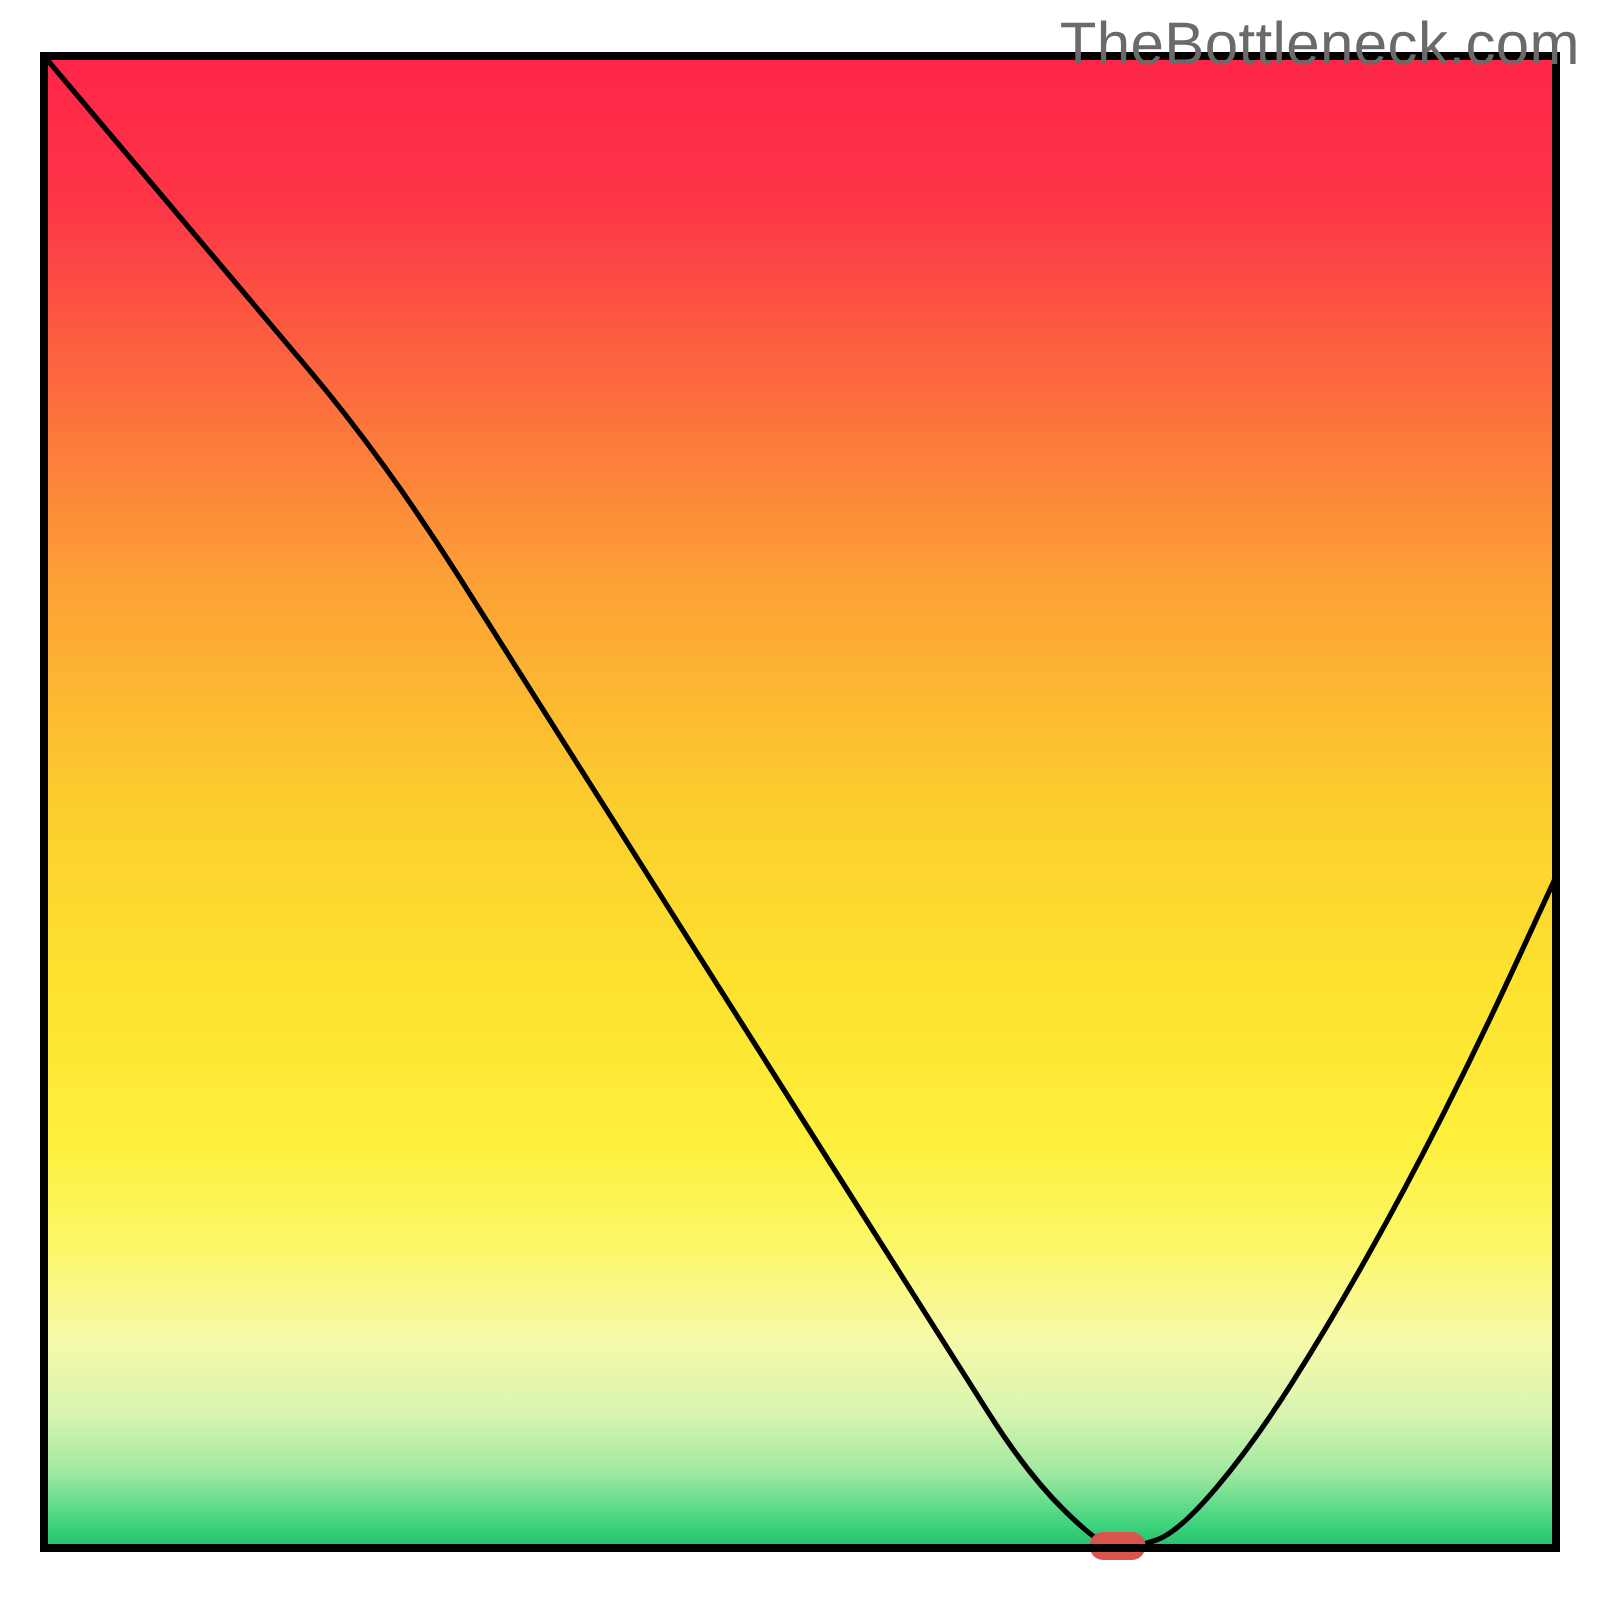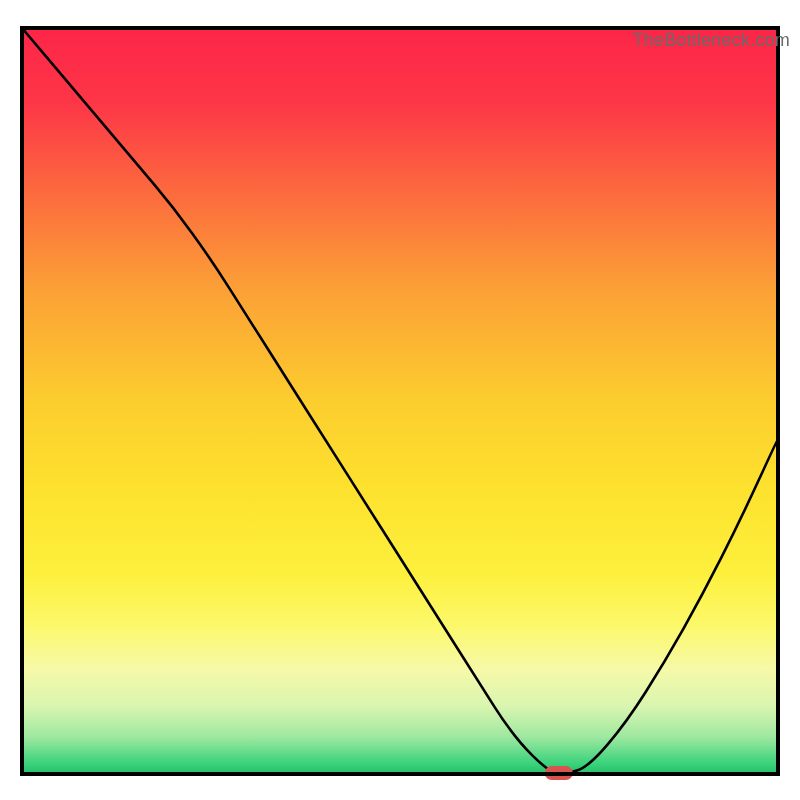--- a/index.html
+++ b/index.html
@@ -12,27 +12,26 @@
   }
   .chart-container {
     position: relative;
     width: 800px;
     height: 800px;
   }
   .watermark {
     position: absolute;
     top: 6px;
     right: 10px;
-    font-size: 18px;
+    font-size: 30px;
     font-weight: 500;
     color: #6a6a6a;
     letter-spacing: 0.2px;
     z-index: 4;
     user-select: none;
-    margin-top: 24px;
   }
   svg {
     position: absolute;
     top: 0;
     left: 0;
   }
 </style>
 </head>
 <body>
 

